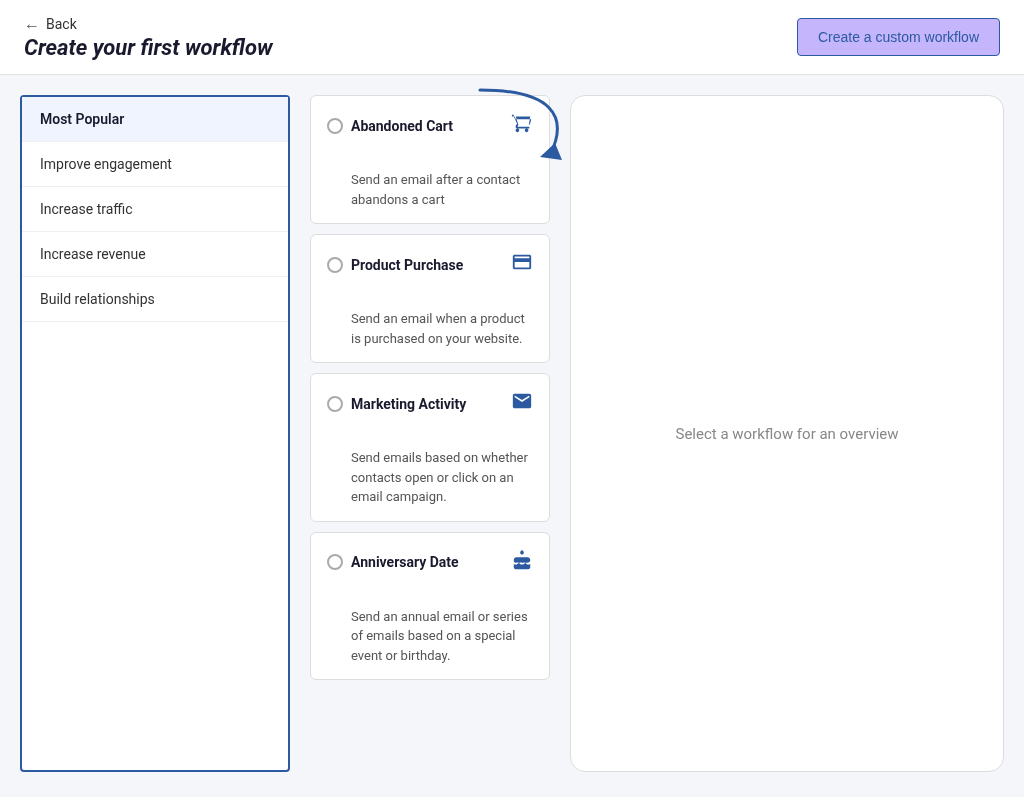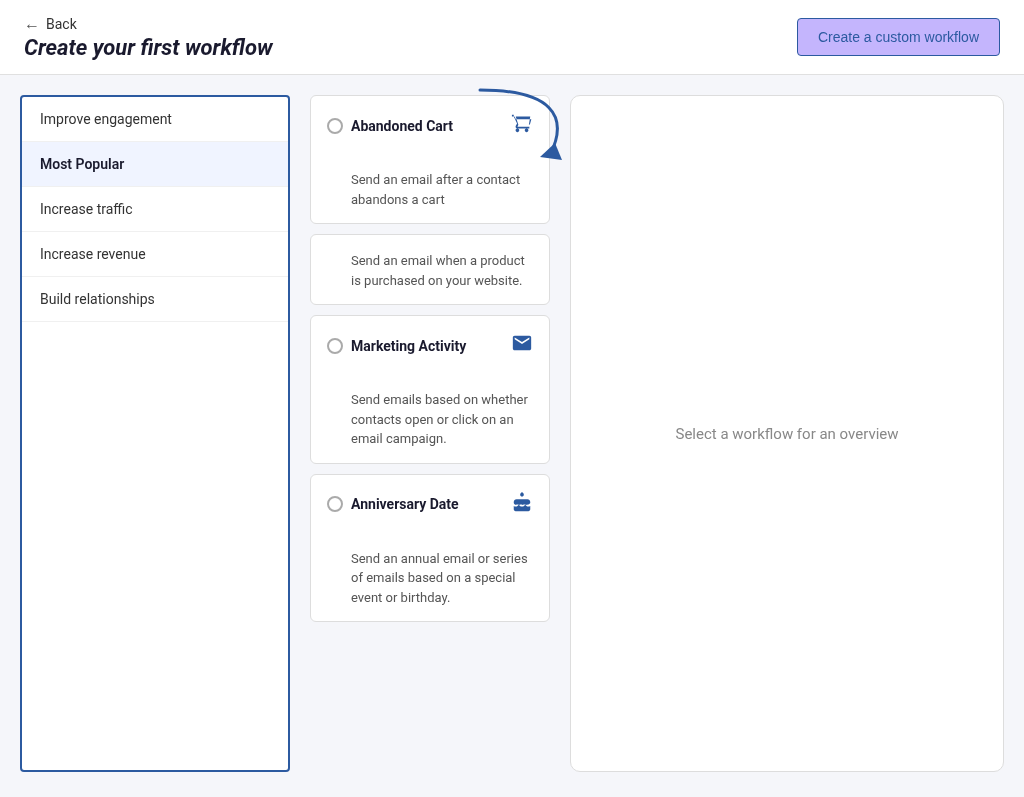--- a/index.html
+++ b/index.html
@@ -158,21 +158,21 @@
       font-size: 13px;
       color: #555;
       line-height: 1.5;
       padding-left: 24px;
     }
 
     .overview-panel {
       flex: 1;
       background: white;
       border: 1px solid #ddd;
-      border-radius: 10px;
+      border-radius: 15px;
       display: flex;
       align-items: center;
       justify-content: center;
       color: #888;
       font-size: 15px;
     }
 
     
     .arrow-svg {
       width: 120px;
@@ -189,22 +189,22 @@
       <span>Back</span>
     </a>
     <h1 class="page-title">Create your first workflow</h1>
   </div>
   <button class="create-custom-btn">Create a custom workflow</button>
 </div>
 
 <div class="main-content">
 
   <div class="sidebar">
-  <div class="sidebar-item">Improve engagement</div>
-      <div class="sidebar-item active">Most Popular</div>
+  <div class="sidebar-item active">Most Popular</div>
+      <div class="sidebar-item">Improve engagement</div>
       <div class="sidebar-item">Increase traffic</div>
       <div class="sidebar-item">Increase revenue</div>
       <div class="sidebar-item">Build relationships</div>
     </div>
 
   <div class="workflows-section">
 
     <div class="arrow-container">
       <svg class="arrow-svg" viewBox="0 0 120 80" fill="none" xmlns="http://www.w3.org/2000/svg">
         <path d="M 10 5 C 80 5 100 30 80 70" stroke="#2c5aa0" stroke-width="3" fill="none" stroke-linecap="round"></path>
@@ -219,20 +219,29 @@
               <div class="radio-btn"></div>
               <span class="workflow-name">Abandoned Cart</span>
             </div>
             <span class="workflow-icon"><svg width="22" height="22" viewBox="0 0 24 24" fill="#2c5aa0">
                 <path d="M7 18c-1.1 0-2 .9-2 2s.9 2 2 2 2-.9 2-2-.9-2-2-2zm10 0c-1.1 0-2 .9-2 2s.9 2 2 2 2-.9 2-2-.9-2-2-2zM5.17 5H21l-1.5 9H8L5.17 5zM3 3H1v2h2l3.6 7.59L5.25 15c-.16.28-.25.61-.25.96C5 17.1 5.9 18 7 18h13v-2H7.42c-.14 0-.25-.11-.25-.25l.03-.12.9-1.63H19c.75 0 1.41-.41 1.75-1.03L22.2 8H5.21L4.27 5.57A1 1 0 003.37 5H3z"></path>
               </svg></span>
           </div>
           <div class="workflow-desc">Send an email after a contact abandons a cart</div>
         </div>
         <div class="workflow-card">
+          <div class="workflow-card-header">
+            <div class="workflow-card-left">
+              <div class="radio-btn"></div>
+              <span class="workflow-name">Product Purchase</span>
+            </div>
+            <span class="workflow-icon"><svg width="22" height="22" viewBox="0 0 24 24" fill="#2c5aa0">
+                <path d="M20 4H4c-1.11 0-2 .89-2 2v12c0 1.11.89 2 2 2h16c1.11 0 2-.89 2-2V6c0-1.11-.89-2-2-2zm0 14H4v-6h16v6zm0-10H4V6h16v2z"></path>
+              </svg></span>
+          </div>
           <div class="workflow-desc">Send an email when a product is purchased on your website.</div>
         </div>
         <div class="workflow-card">
           <div class="workflow-card-header">
             <div class="workflow-card-left">
               <div class="radio-btn"></div>
               <span class="workflow-name">Marketing Activity</span>
             </div>
             <span class="workflow-icon"><svg width="22" height="22" viewBox="0 0 24 24" fill="#2c5aa0">
                 <path d="M20 4H4c-1.1 0-2 .9-2 2v12c0 1.1.9 2 2 2h16c1.1 0 2-.9 2-2V6c0-1.1-.9-2-2-2zm0 4l-8 5-8-5V6l8 5 8-5v2z"></path>

